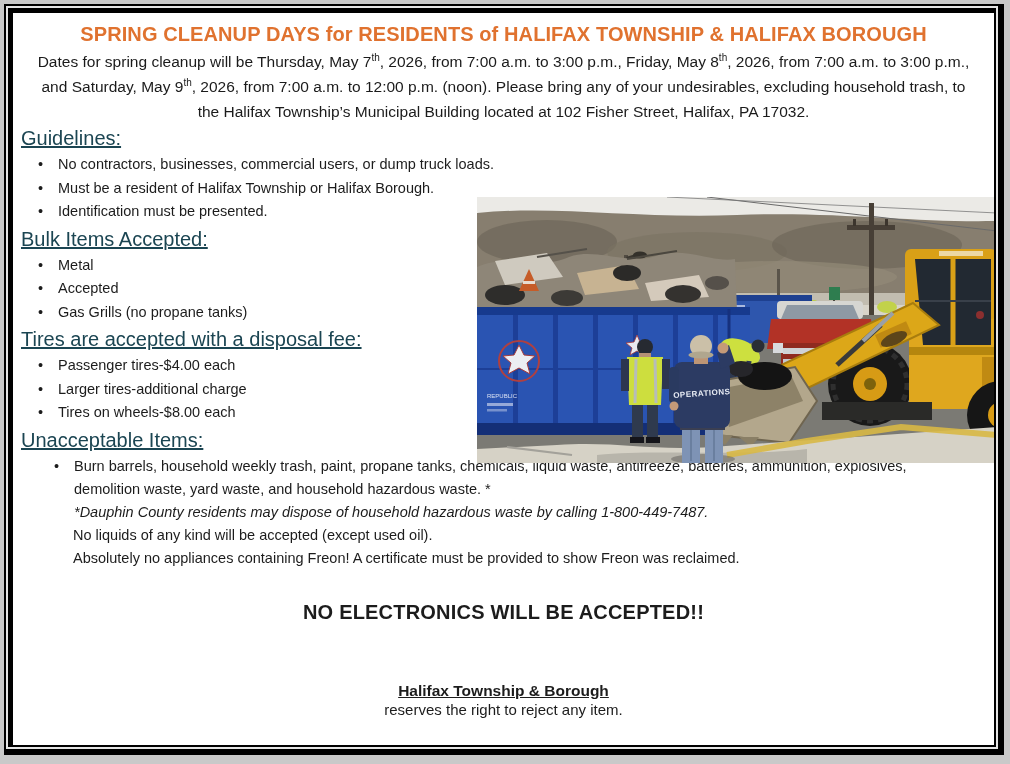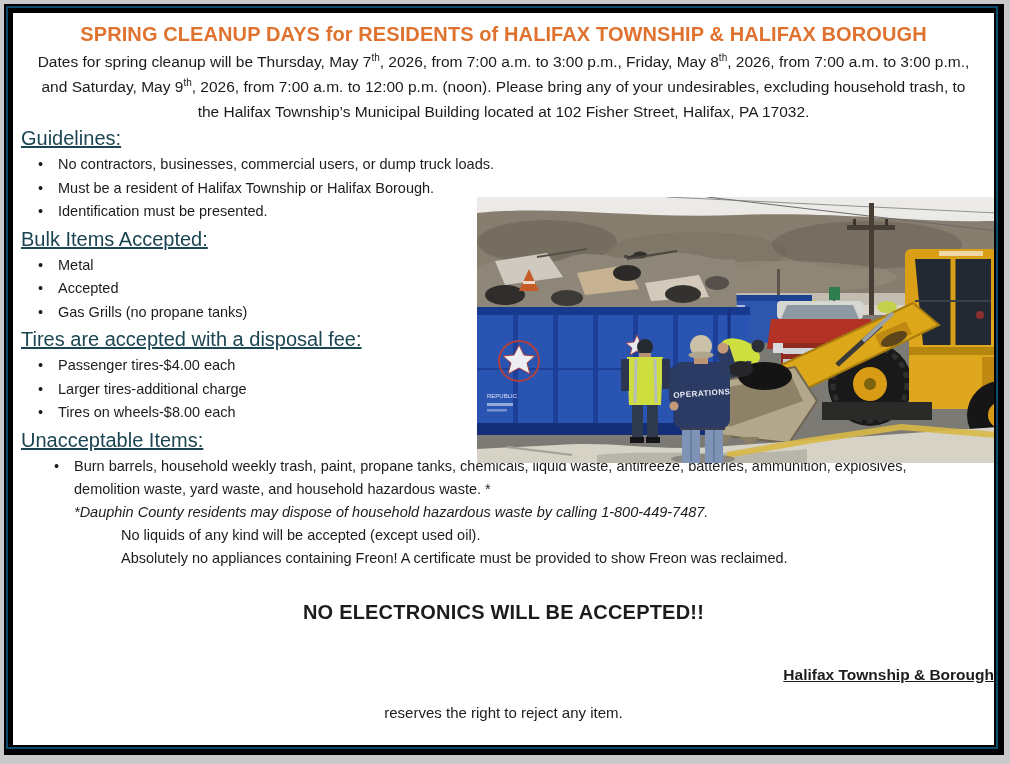--- a/index.html
+++ b/index.html
@@ -3,21 +3,21 @@
 <meta charset="utf-8">
 <style>
   html,body { margin:0; padding:0; }
   body {
     width:1010px; height:764px; position:relative;
     background:#c9c9c9; overflow:hidden;
     font-family:"Liberation Sans", sans-serif;
   }
   .sheet {
     position:absolute; top:4px; left:4px; width:1000px; height:751px;
-    box-sizing:border-box; background:#0c4a6e;
+    box-sizing:border-box; background:#e5e5e5;
     border-style:solid; border-color:#000;
     border-width:2px 6px 6px 2px; padding:2px;
   }
   .sheet-inner {
     width:100%; height:100%; box-sizing:border-box; background:#fff;
     border-style:solid; border-color:#000;
     border-width:5px 2px 2px 5px;
     position:relative; overflow:hidden;
   }
   .content { position:absolute; inset:0; color:#1c1c1c; }
@@ -38,26 +38,26 @@
   }
   .bullets { margin:1px 0 4px; }
   .brow { font-size:14.5px; line-height:23.5px; padding-left:25px; }
   .bdot { display:inline-block; width:20px; }
 
   .unac { font-size:14.5px; line-height:23px; margin-top:1px; }
   .unac .main { padding-left:41px; }
   .unac .main .btxt span { display:block; }
   .unac .main .btxt { display:inline-block; vertical-align:top; width:900px; }
   .unac .note-a { padding-left:61px;font-style:italic; }
-  .unac .note-b { padding-left:108px; }
+  .unac .note-b { padding-left:60px; }
 
   .footer { text-align:center; }
   .noelec { font-weight:bold; font-size:20px; margin-top:31px; letter-spacing:0.2px; }
-  .org { font-weight:bold; font-size:15.5px; text-decoration:underline; margin-top:42px;text-align:right; }
-  .reserves { font-size:15px; margin-top:20px; }
+  .org { font-weight:bold; font-size:15.5px; text-decoration:underline; margin-top:58px; }
+  .reserves { font-size:15px; margin-top:1px; }
 
   .photo {
     position:absolute; left:464px; top:184px; width:520px; height:266px;
     overflow:hidden; background:#e9e8e4;
   }
   .photo svg { display:block; width:520px; height:266px; }
 </style>
 </head>
 <body>
 

